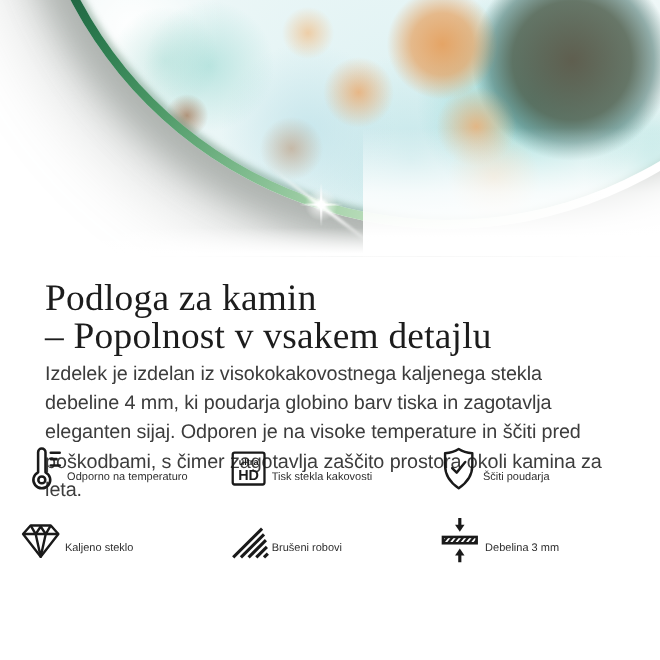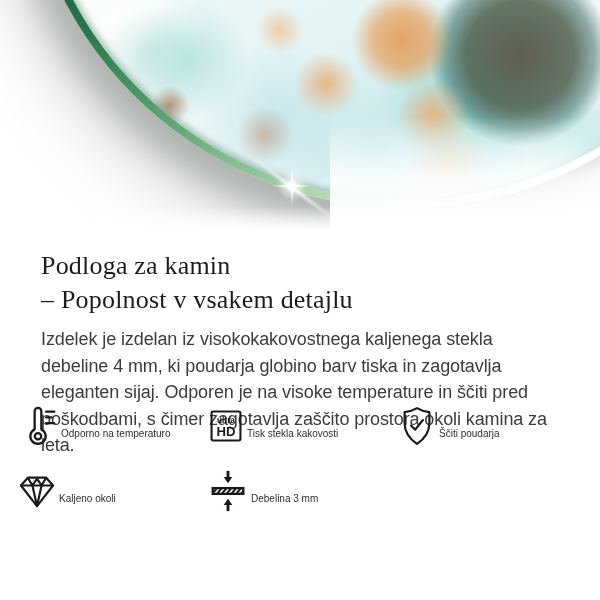--- a/index.html
+++ b/index.html
@@ -43,21 +43,21 @@
     background:linear-gradient(90deg, transparent, rgba(255,255,255,.85) 40%, rgba(255,255,255,.95) 55%, transparent);}
   .sparkle{position:absolute;left:272px;top:166px;width:40px;height:40px;
     background:radial-gradient(circle at 50% 50%, rgba(255,255,255,.98) 0 3px, rgba(255,255,255,.5) 7px, rgba(255,255,255,0) 15px);}
   .sparkle::before{content:"";position:absolute;left:0;top:18.8px;width:40px;height:2.4px;filter:blur(.4px);
     background:linear-gradient(90deg, transparent, #fff 42%, #fff 58%, transparent);}
   .sparkle::after{content:"";position:absolute;top:0;left:18.8px;height:40px;width:2.4px;filter:blur(.4px);
     background:linear-gradient(180deg, transparent, #fff 42%, #fff 58%, transparent);}
 
   
   .title{position:absolute;left:41px;top:232px;width:540px;
-    font-family:"Liberation Serif", serif;font-size:26px;line-height:34px;
+    font-family:"Liberation Serif", serif;font-size:34px;line-height:34px;
     font-weight:400;color:#1c1c1c;letter-spacing:.2px;}
   .desc{position:absolute;left:41px;top:308px;width:516px;
     font-size:18px;line-height:26.5px;letter-spacing:-0.1px;color:#3c3c3c;}
 
   
   .features{position:absolute;left:15px;top:402px;width:570px;
     display:grid;grid-template-columns:repeat(3,1fr);row-gap:18px;}
   .feature{display:flex;align-items:center;}
   .icon-box{height:47px;display:flex;align-items:center;justify-content:center;}
   .feature-label{margin-top:16px;font-size:10px;color:#2e2e2e;line-height:14px;white-space:nowrap;}
@@ -127,23 +127,37 @@
       <div class="icon-box">
         <svg width="44" height="44" viewBox="0 0 48 48">
           <g class="stroke" stroke-width="2.1" stroke-linejoin="round">
             <path d="M14,9.5 H34 L41.5,18 L24,40.5 L6.5,18 Z"></path>
             <path d="M6.5,18 H41.5"></path>
             <path d="M14,9.5 L19,18 L24,10.5 L29,18 L34,9.5"></path>
             <path d="M19,18 L24,40.5 L29,18"></path>
           </g>
         </svg>
       </div>
-      <div class="feature-label">Kaljeno okoli</div>
+      <div class="feature-label">Kaljeno steklo</div>
     </div>
 
+    <div class="feature">
+      <div class="icon-box">
+        <svg width="42" height="42" viewBox="0 0 48 48">
+          <g stroke="#1a1a1a" stroke-width="3.2" fill="none">
+            <line x1="8" y1="42" x2="38" y2="12"></line>
+            <line x1="16" y1="42" x2="40" y2="18"></line>
+            <line x1="24" y1="42" x2="42" y2="24"></line>
+            <line x1="32" y1="42" x2="43" y2="31"></line>
+            <line x1="40" y1="42" x2="44" y2="38"></line>
+          </g>
+        </svg>
+      </div>
+      <div class="feature-label">Brušeni robovi</div>
+    </div>
 
     <div class="feature">
       <div class="icon-box">
         <svg width="46" height="46" viewBox="0 0 48 48">
           <defs>
               <clipPath id="barclip">
                 <rect x="8" y="21" width="32" height="6"></rect>
               </clipPath>
             </defs>
           <g clip-path="url(#barclip)" stroke="#1a1a1a" stroke-width="2.2">

